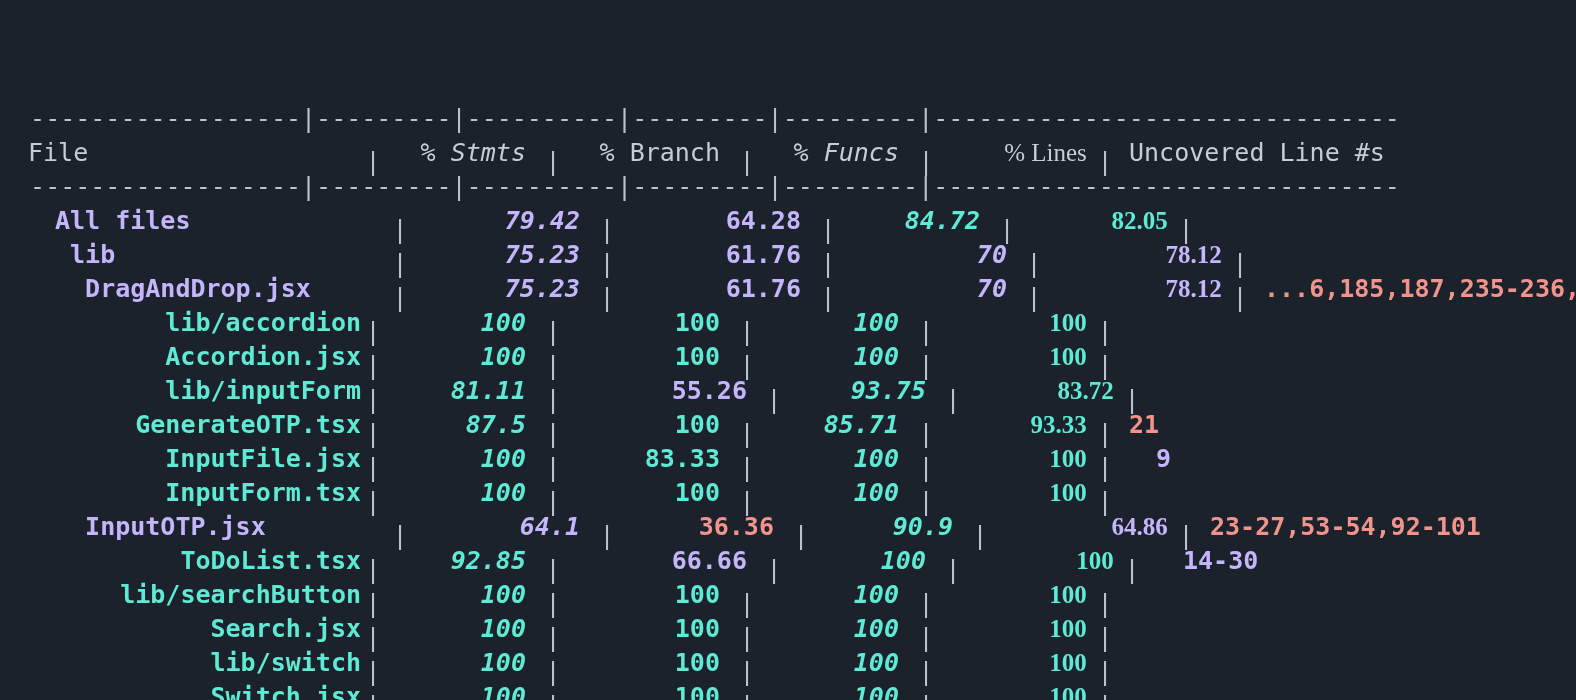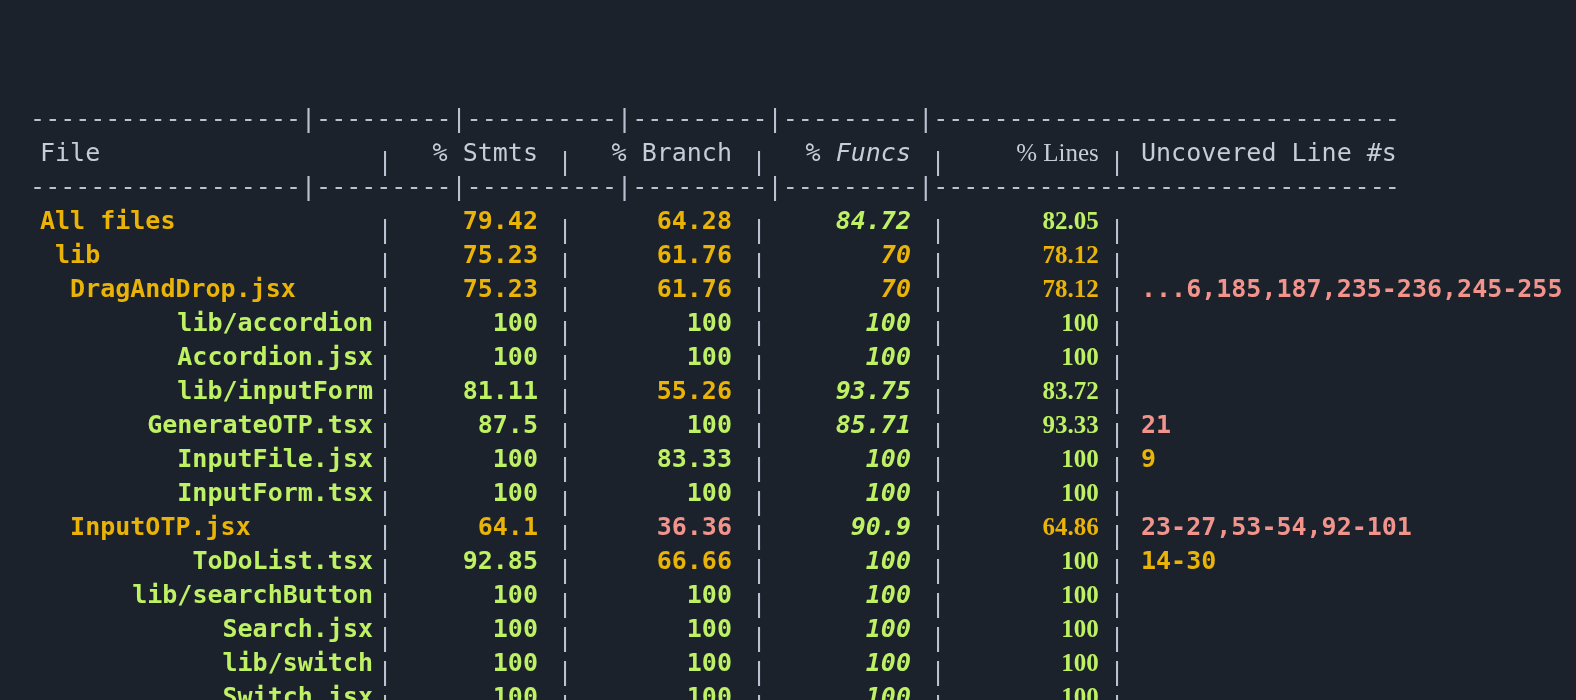--- a/index.html
+++ b/index.html
@@ -35,33 +35,33 @@
     height: 34px;
     display: block;
     white-space: pre;
   }
   .row.sep { color: #b9c2d0; font-weight: normal; }
   .row.head { color: #c5cdd8; font-weight: normal; }
   .row.data { font-weight: bold; }
 
   
   .c-file   { display:inline-block; width: 333px; text-align: left;  overflow:hidden; }
-  .c-num    { display:inline-block; width: 156px; text-align: right; overflow:hidden; }
+  .c-num    { display:inline-block; width: 156px; text-align: right; overflow:hidden;font-style:italic; }
   .c-num2   { display:inline-block; width: 170px; text-align: right; overflow:hidden; }
   .c-num3   { display:inline-block; width: 155px; text-align: right; overflow:hidden;font-style:italic; }
   .c-num4   { display:inline-block; width: 155px; text-align: right; overflow:hidden;font-family:Liberation Serif, serif; }
   .c-unc    { display:inline-block; width: 520px; text-align: left;  overflow:hidden; }
   .pipe     { display:inline-block; width: 24px; text-align: center; color:#b9c2d0; font-weight: normal; }
 
-  .hpad { padding-left: 40px; }
+  .hpad { padding-left: 28px; }
   .gpad { padding-left: 12px; }
 
   
-  .cv-green  { color: #bef264; text-align: right; }
-  .cv-yellow { color: #eab308; }
+  .cv-green  { color: #5eead4; text-align: right; }
+  .cv-yellow { color: #c4b5fd; margin-left: 27px; }
   .cv-red    { color: #f2948c; }
 
   .dashline { color: #b9c2d0; font-weight: normal; }
 </style>
 </head>
 <body>
 
 <div id="terminal">
   <div class="table" id="coverage-table">
     

